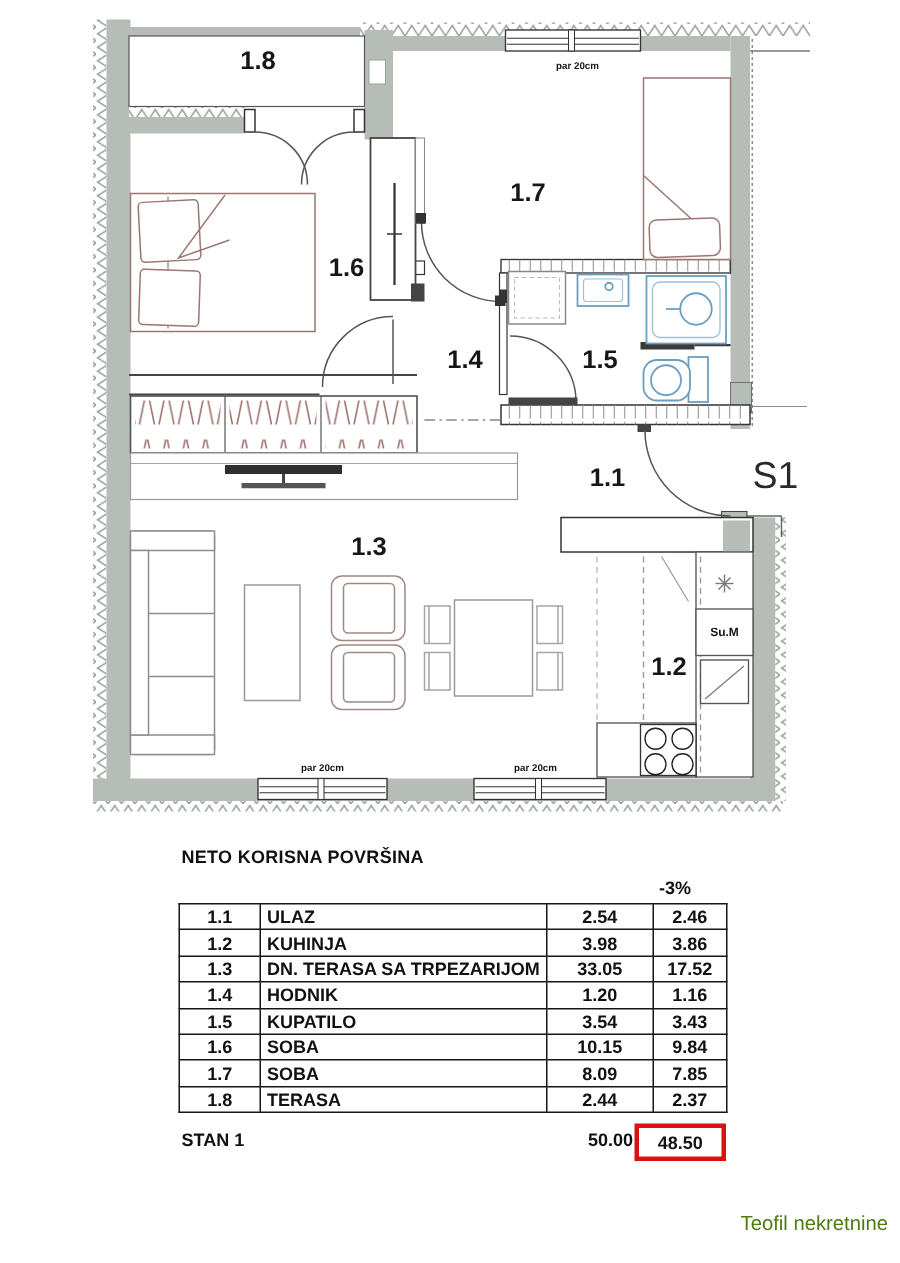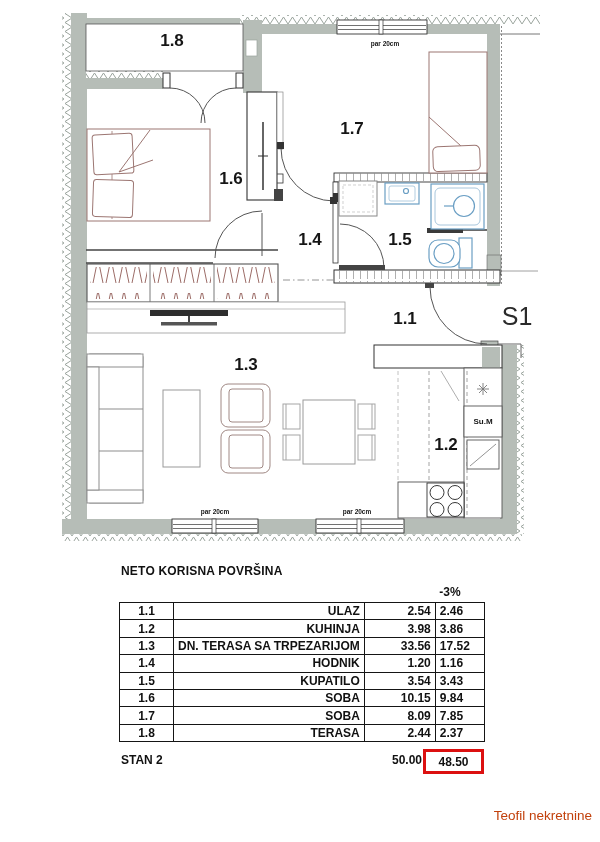--- a/index.html
+++ b/index.html
@@ -15,31 +15,31 @@
 
   .table-title{position:absolute;left:121px;top:564px;font:bold 12px "Liberation Sans",sans-serif;letter-spacing:.2px;text-align:center;}
   .reduction-header{position:absolute;left:420px;top:585px;width:60px;text-align:center;font:bold 12px "Liberation Sans",sans-serif;}
   .area-table-wrap{position:absolute;left:119px;top:602px;}
   table.area-table{border-collapse:collapse;}
   table.area-table td{
     border:1.8px solid #151515;height:16.4px;padding:0 4px;
     font:bold 12px "Liberation Sans",sans-serif;white-space:nowrap;
   }
   td.c-id{width:45px;text-align:center;}
-  td.c-name{width:172px;text-align:right;margin-top:41px;}
-  td.c-area{width:62px;text-align:right;margin-left:21px;}
-  td.c-red{width:40px;text-align:left;}
+  td.c-name{width:172px;text-align:left;margin-top:41px;}
+  td.c-area{width:62px;text-align:center;margin-left:21px;}
+  td.c-red{width:40px;text-align:center;}
   .total-label{position:absolute;left:121px;top:753px;font:bold 12px "Liberation Sans",sans-serif;}
   .total-area{position:absolute;left:352px;top:753px;width:70px;text-align:right;font:bold 12px "Liberation Sans",sans-serif;}
   .total-red-box{
     position:absolute;left:423px;top:749px;width:55px;height:19px;
     border:3px solid #dc1010;display:flex;align-items:center;justify-content:center;
   }
   .total-red-box span{font:bold 12px "Liberation Sans",sans-serif;}
-  .agency{position:absolute;left:458px;top:808px;width:134px;text-align:right;font:400 13.5px "Liberation Sans",sans-serif;color:#c2410c;}
+  .agency{position:absolute;left:458px;top:808px;width:134px;text-align:right;font:400 13.5px "Liberation Sans",sans-serif;color:#4d7c0f;}
 </style>
 </head>
 <body>
 
 <svg id="plan-svg" width="600" height="556" viewBox="0 0 600 556">
   <defs>
     <pattern id="zzH" width="9" height="8" patternUnits="userSpaceOnUse">
       <rect width="9" height="8" fill="#ffffff"></rect>
       <path d="M0,8 L4.5,1 L9,8" fill="none" stroke="#9aa49d" stroke-width="1"></path>
     </pattern>
@@ -260,21 +260,21 @@
       </tr>
       <tr>
         <td class="c-id">1.2</td>
         <td class="c-name">KUHINJA</td>
         <td class="c-area">3.98</td>
         <td class="c-red">3.86</td>
       </tr>
       <tr>
         <td class="c-id">1.3</td>
         <td class="c-name">DN. TERASA SA TRPEZARIJOM</td>
-        <td class="c-area">33.56</td>
+        <td class="c-area">33.05</td>
         <td class="c-red">17.52</td>
       </tr>
       <tr>
         <td class="c-id">1.4</td>
         <td class="c-name">HODNIK</td>
         <td class="c-area">1.20</td>
         <td class="c-red">1.16</td>
       </tr>
       <tr>
         <td class="c-id">1.5</td>
@@ -297,19 +297,19 @@
       <tr>
         <td class="c-id">1.8</td>
         <td class="c-name">TERASA</td>
         <td class="c-area">2.44</td>
         <td class="c-red">2.37</td>
       </tr>
     </tbody>
   </table>
 </div>
 
-<div class="total-label">STAN 2</div>
+<div class="total-label">STAN 1</div>
 <div class="total-area">50.00</div>
 <div class="total-red-box">
   <span>48.50</span>
 </div>
 
 <div class="agency">Teofil nekretnine</div>
 
 </body></html>

